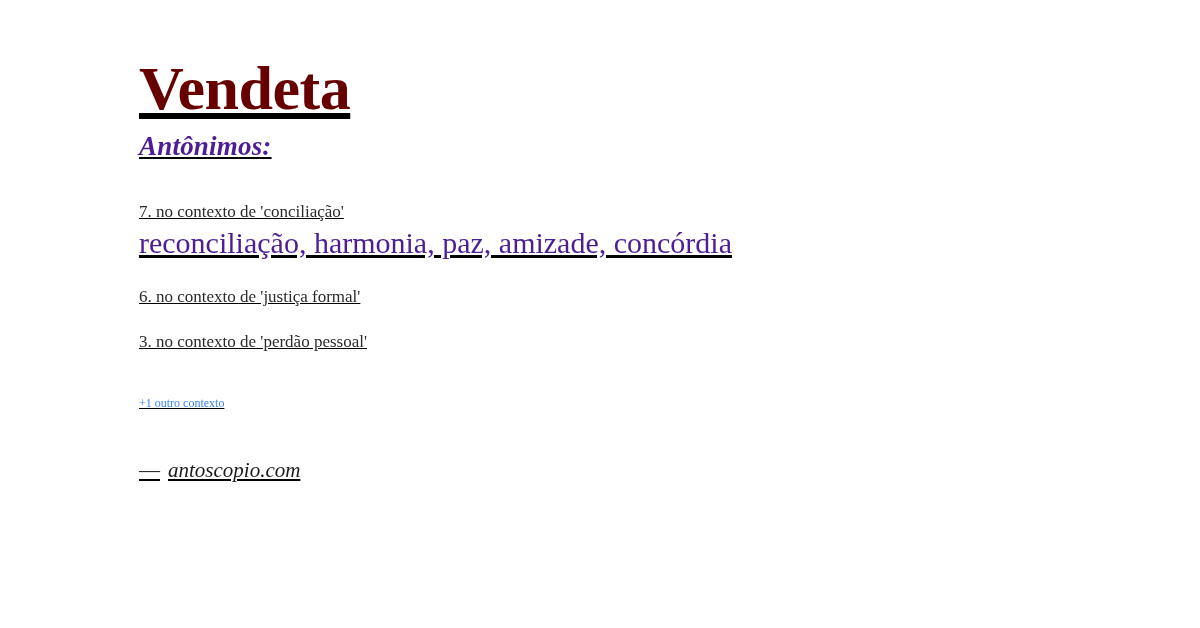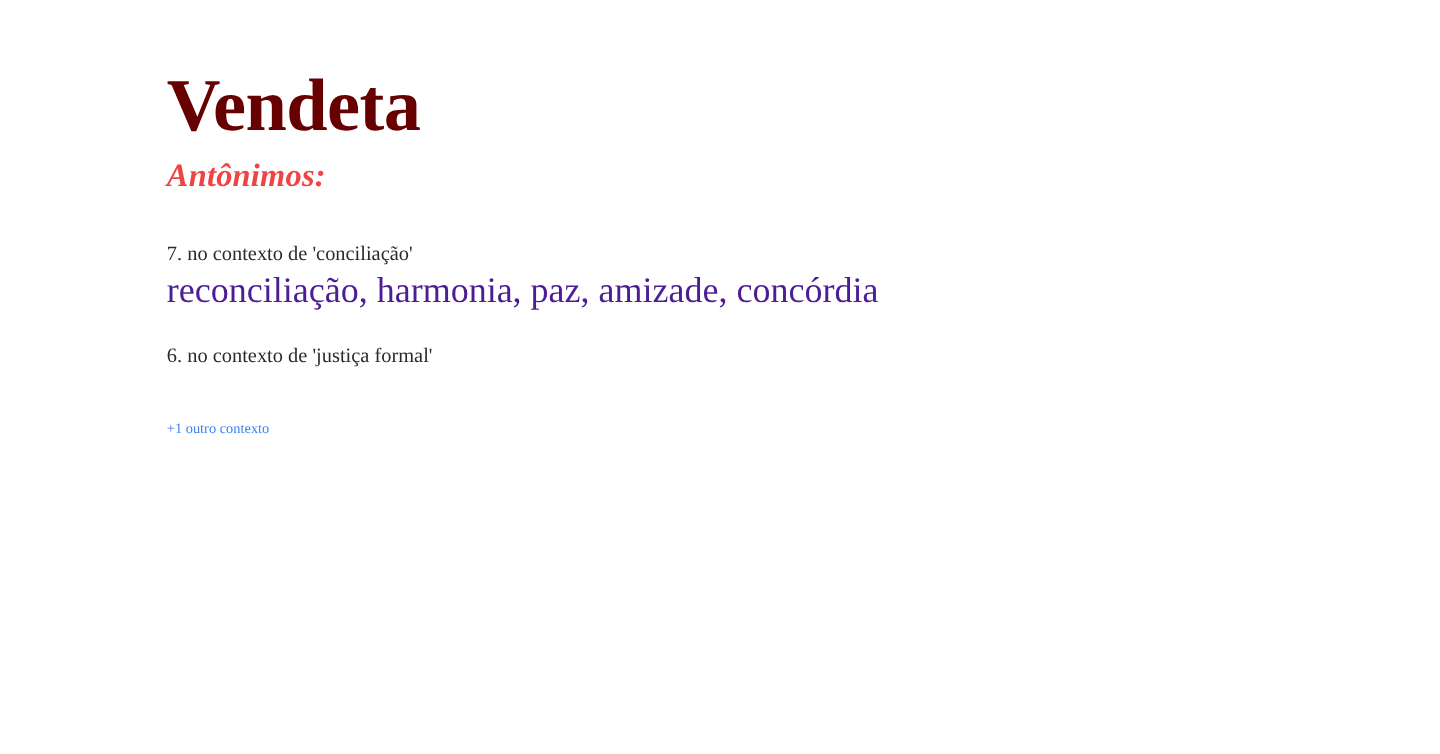--- a/index.html
+++ b/index.html
@@ -12,36 +12,37 @@
     background: #ffffff;
     font-family: "Liberation Serif", serif;
     overflow: hidden;
   }
   .page {
     position: relative;
     width: 988px;
     height: 628px;
     box-sizing: border-box;
     padding: 56px 60px 0 139px;
+    text-decoration: underline;
   }
   .title {
     font-family: "Liberation Serif", serif;
     font-weight: bold;
     font-size: 62px;
     line-height: 1.05;
     color: #670000;
     margin: 0;
     letter-spacing: -0.5px;
   }
   .subtitle {
     font-family: "Liberation Serif", serif;
     font-weight: bold;
     font-style: italic;
     font-size: 27px;
-    color: #ef4444;
+    color: #4c1d95;
     margin: 10px 0 0 0;
     letter-spacing: 0.2px;
   }
   .senses {
     margin-top: 40px;
   }
   .sense {
     margin-bottom: 25px;
   }
   .sense-label {
@@ -89,20 +90,24 @@
     <div class="sense">
       <p class="sense-label">7. no contexto de 'conciliação'</p>
       <p class="sense-words">reconciliação, harmonia, paz, amizade, concórdia</p>
     </div>
 
     <div class="sense">
       <p class="sense-label">6. no contexto de 'justiça formal'</p>
     </div>
 
     <div class="sense">
+      <p class="sense-label">3. no contexto de 'perdão pessoal'</p>
     </div>
 
   </div>
 
   <p class="more-contexts">+1 outro contexto</p>
 
+  <p class="source">
+    <span class="dash">—</span><span>antoscopio.com</span>
+  </p>
 
 </div>
 
 </body></html>

